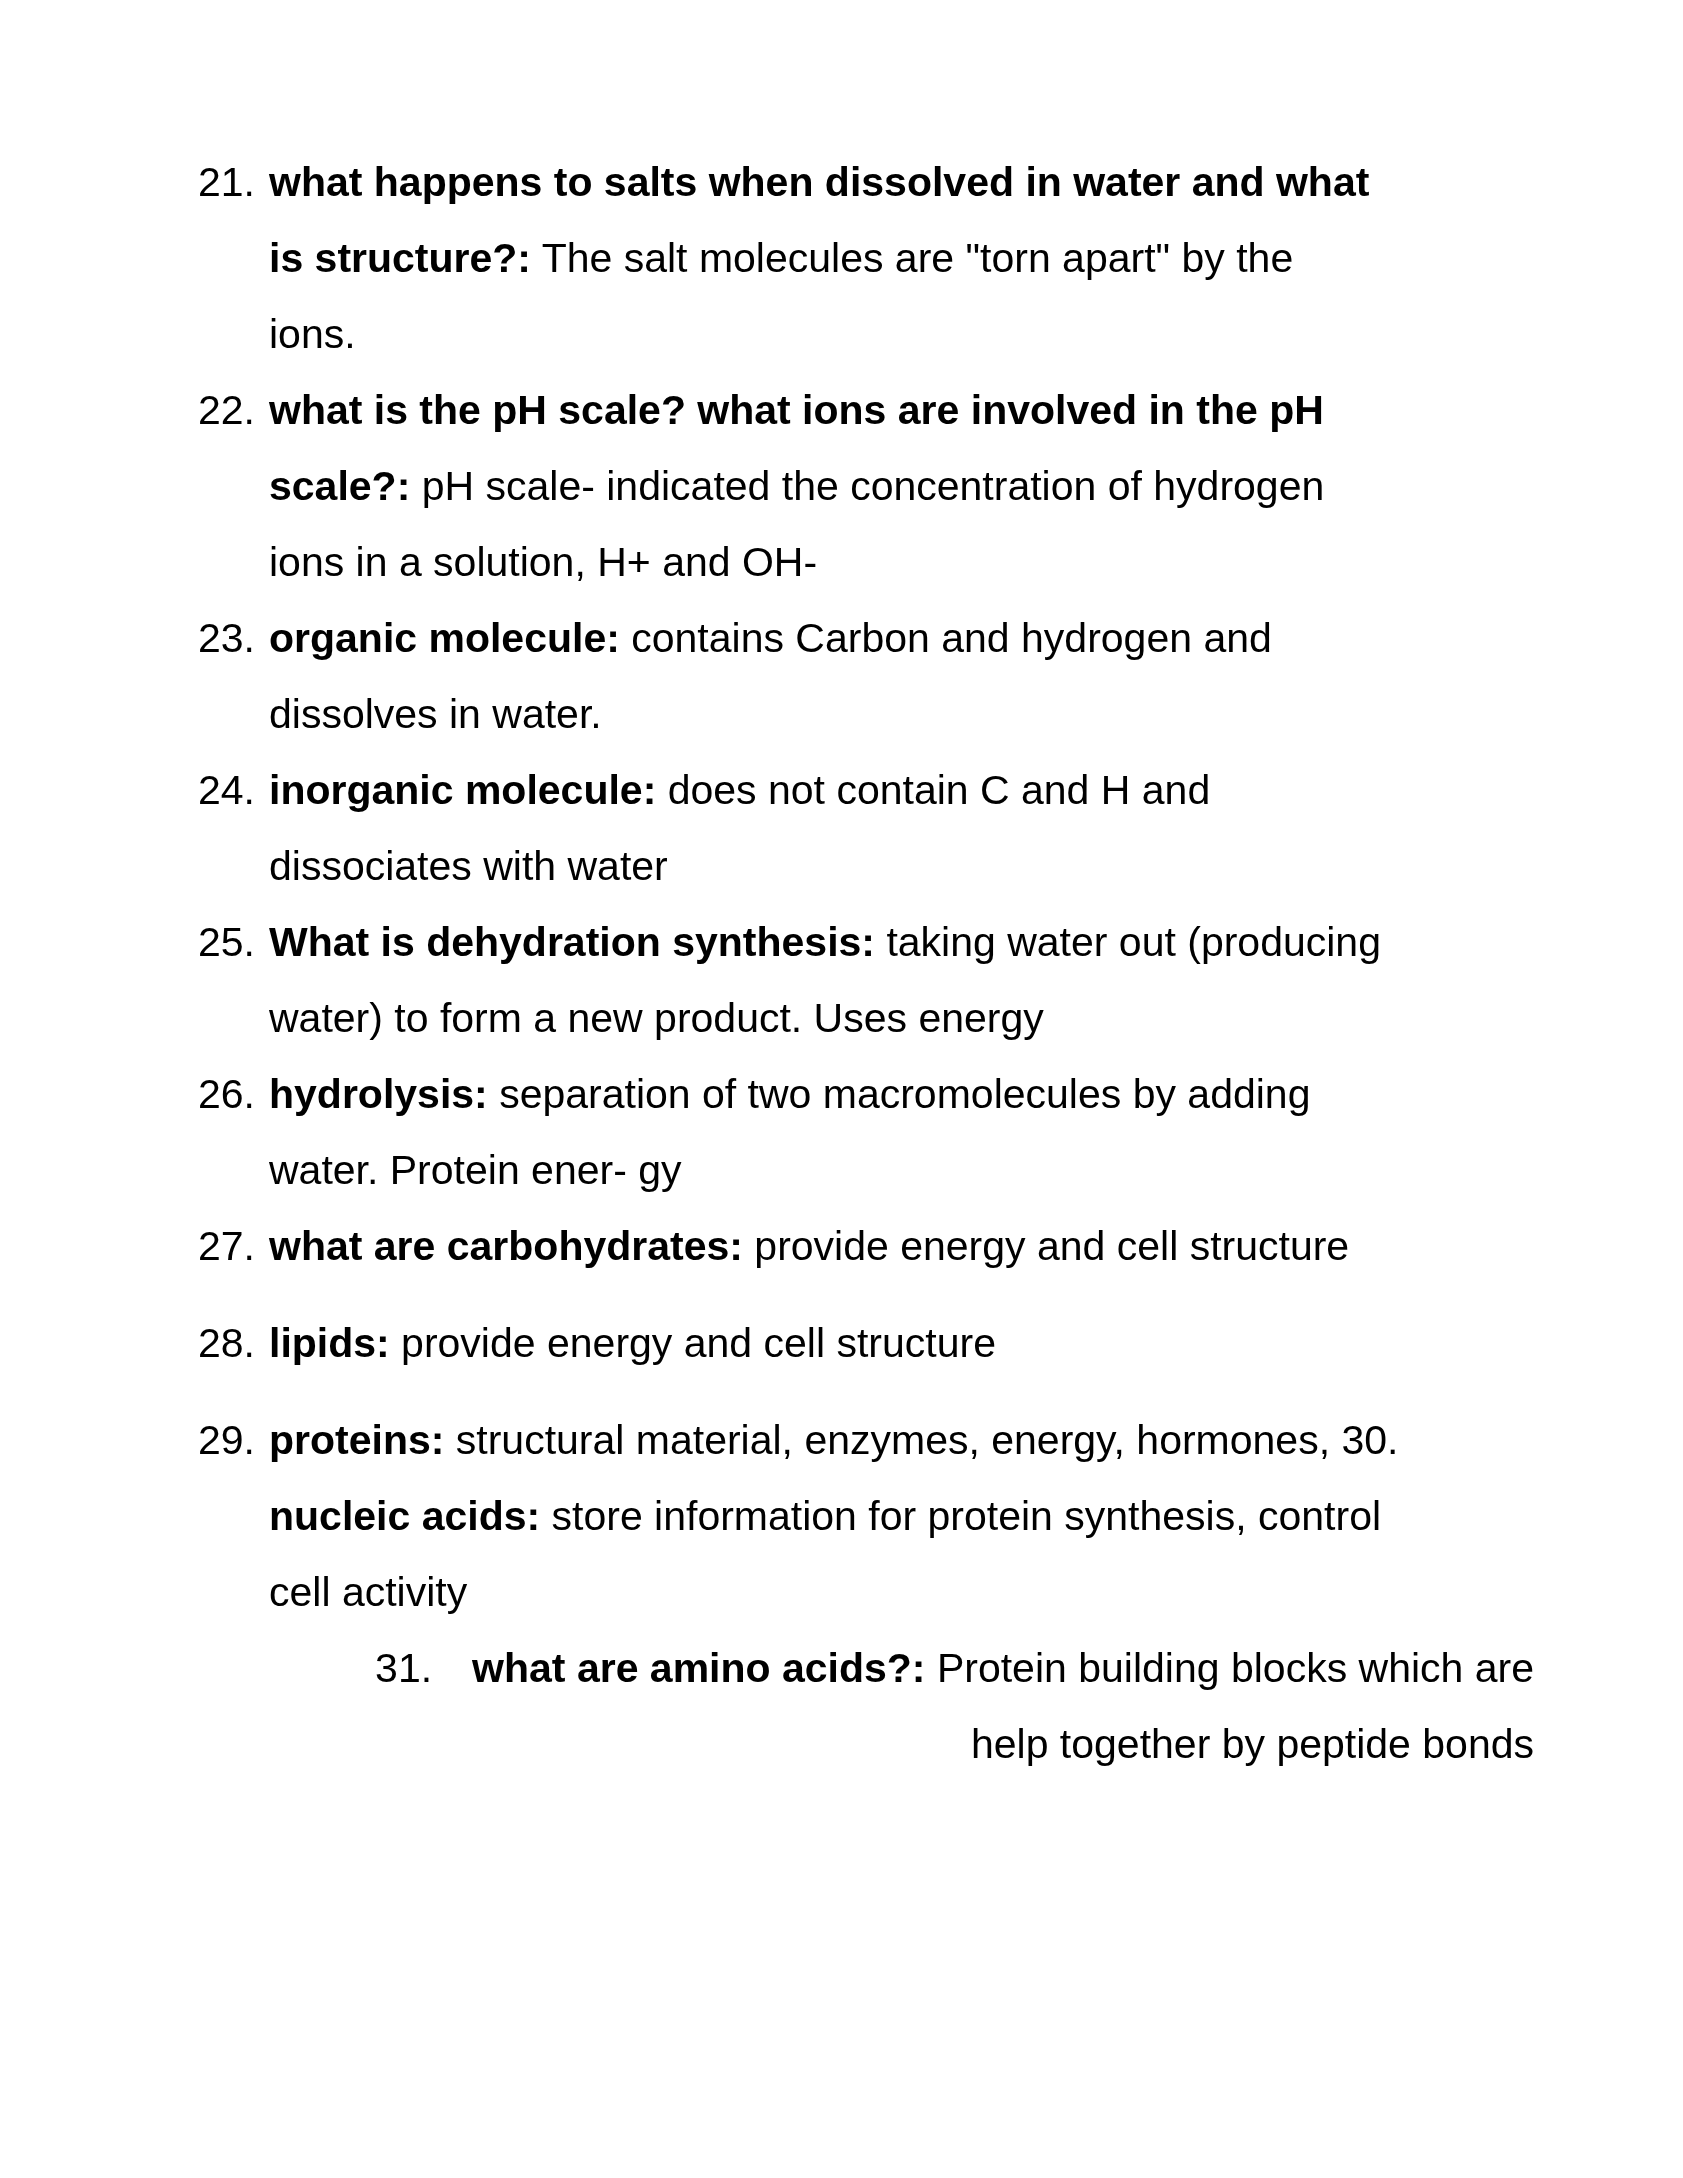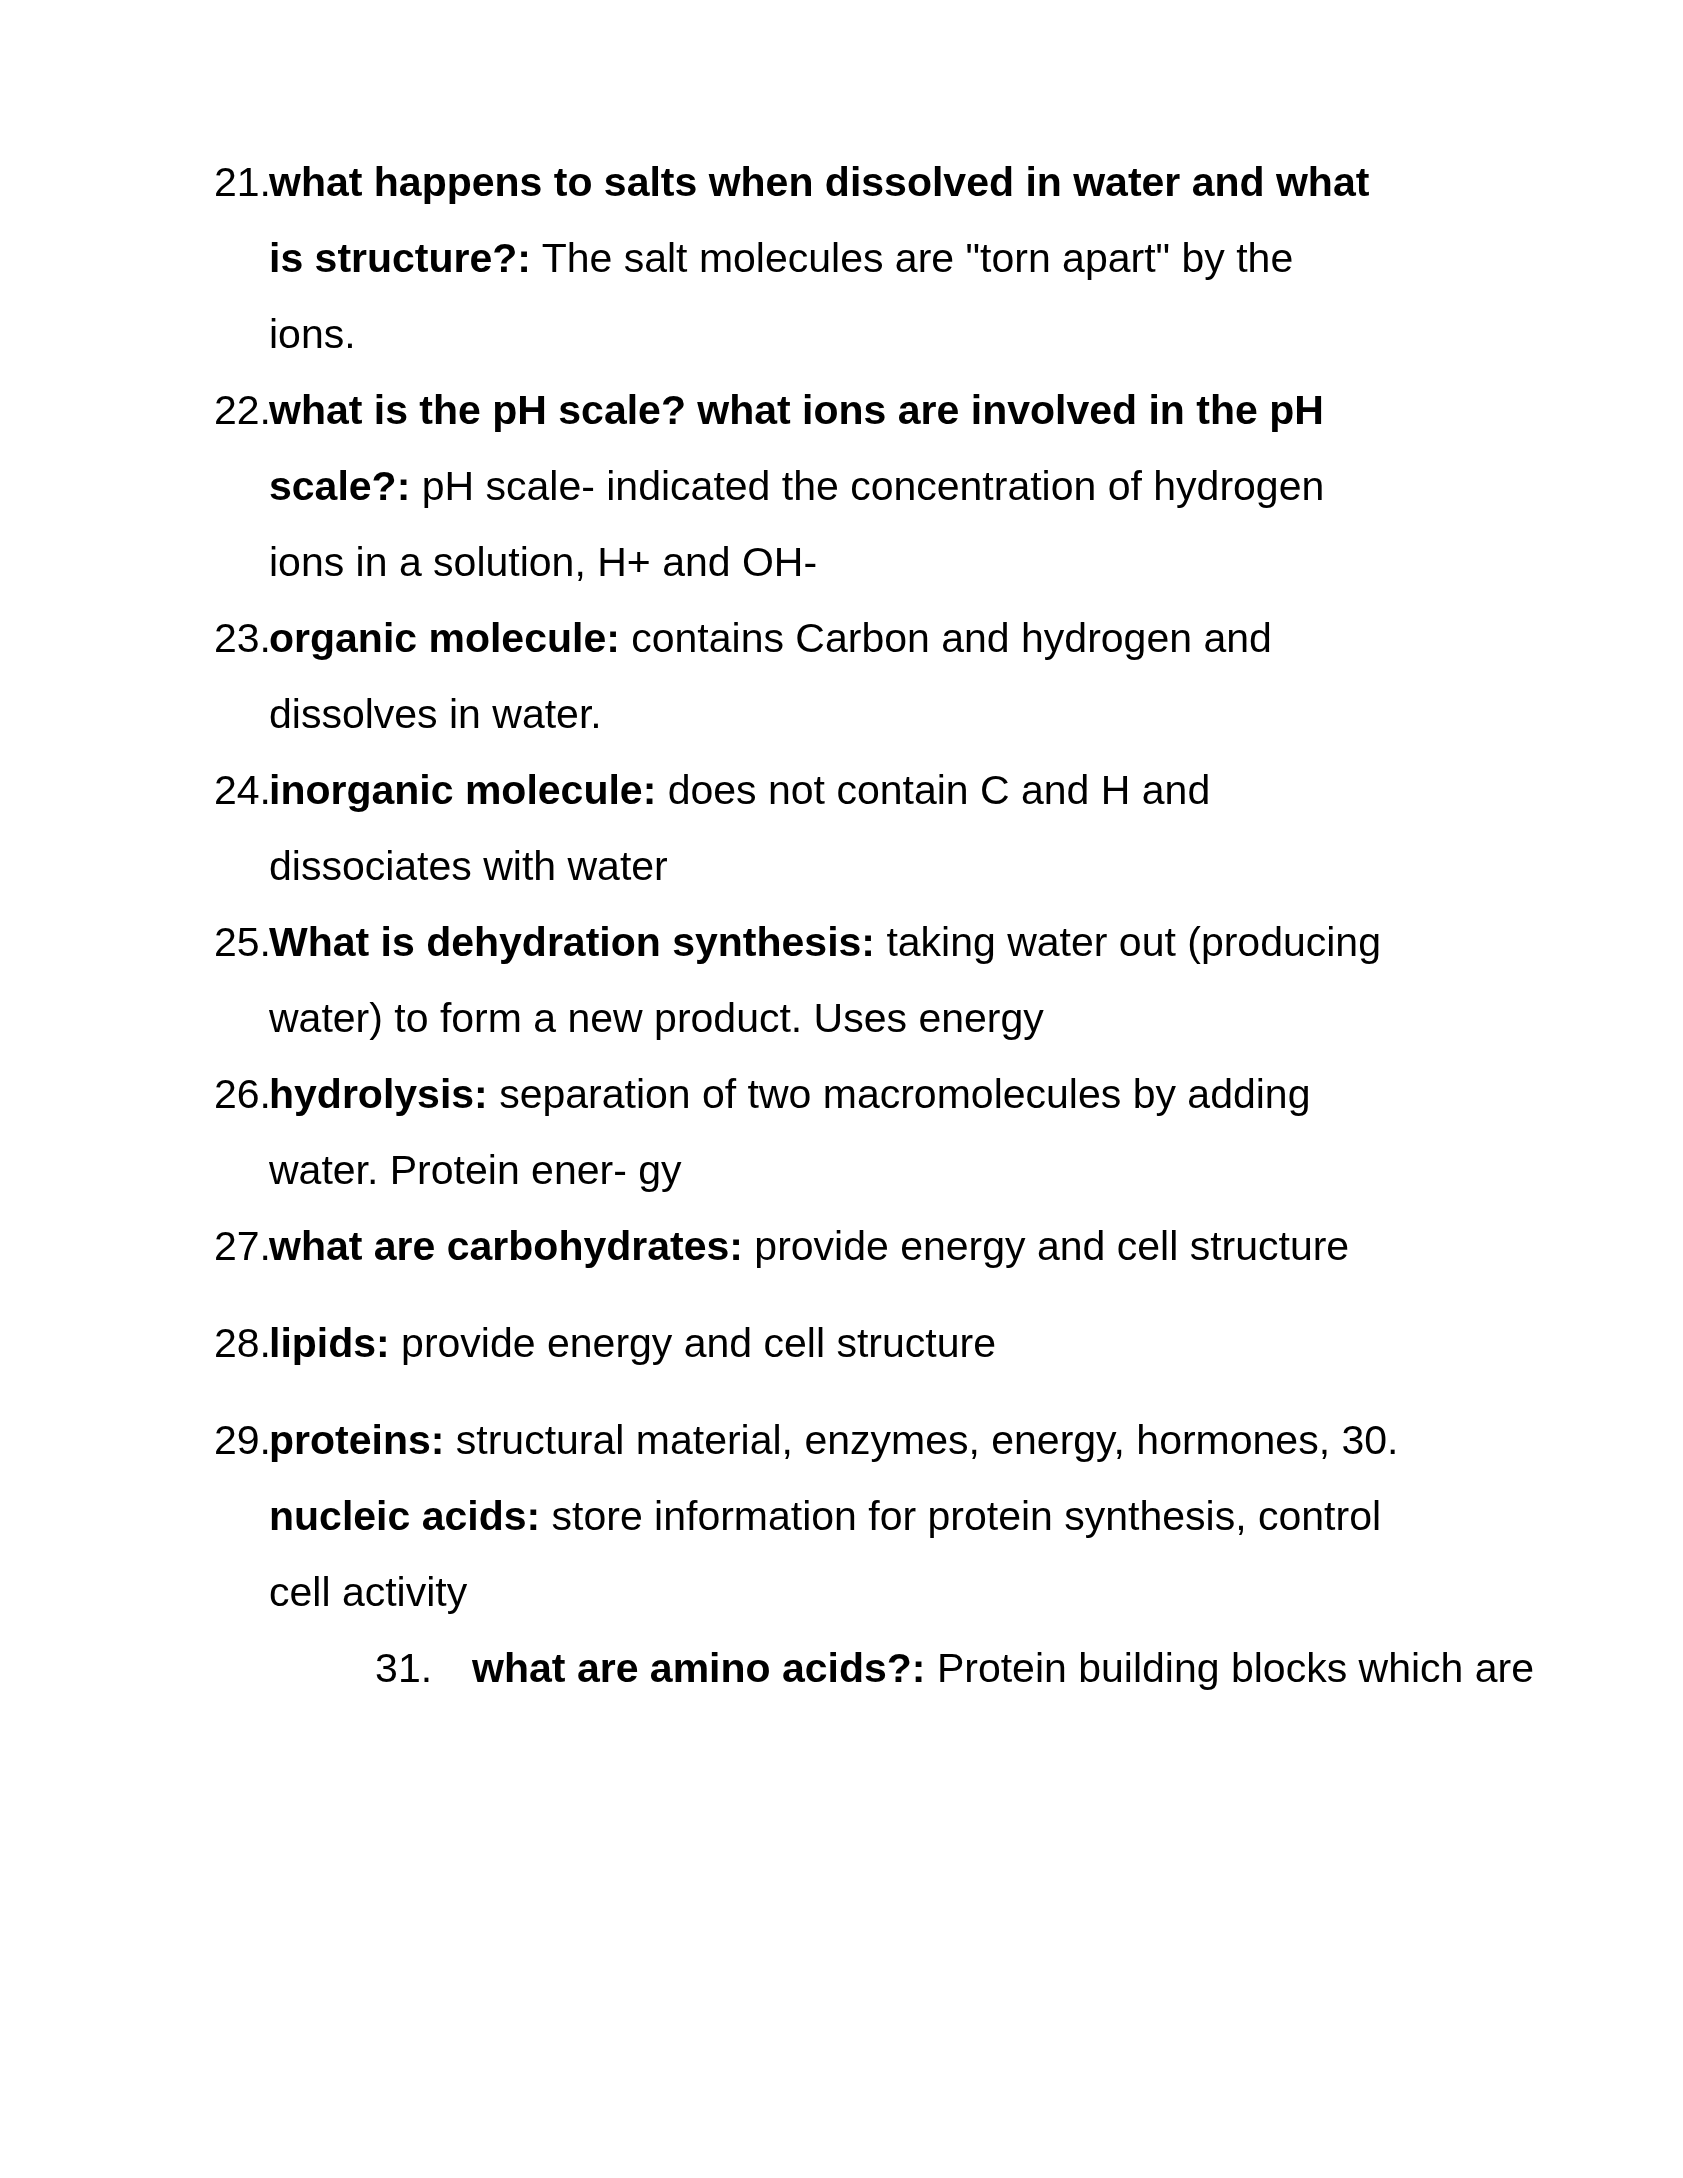--- a/index.html
+++ b/index.html
@@ -13,21 +13,21 @@
   }
   .page {
     position:relative;
     width:1683px;
     height:2178px;
     padding:144px 149px 0 166px;
     overflow:hidden;
     background:#ffffff;
   }
   .item { position:relative; padding-left:103px; }
-  .item .num { position:absolute; left:48px; top:0; }
+  .item .num { position:absolute; left:32px; top:0; }
   .item.sp { margin-top:21px; }
   .ln { display:block; }
   b { font-weight:bold;margin-top:39px; }
   
   .item-flat { padding-left:0;text-align:right; }
   .item-flat .ln-first { padding-left:34px; }
   .item-flat .num31 { margin-right:40px; }
 </style>
 </head>
 <body>
@@ -86,18 +86,19 @@
 
     <p class="item sp">
       <span class="num">29.</span>
       <span class="ln"><b>proteins:</b><span> structural material, enzymes, energy, hormones, 30.</span></span>
       <span class="ln"><b>nucleic acids:</b><span> store information for protein synthesis, control</span></span>
       <span class="ln"><b></b><span>cell activity</span></span>
     </p>
 
     <p class="item item-flat">
       <span class="ln ln-first"><span class="num31">31.</span><b>what are amino acids?:</b><span> Protein building blocks which are</span></span>
+      <span class="ln"><b></b><span>help together by peptide bonds</span></span>
     </p>
 
   </div>
 
 </div>
 
 
 </body></html>

